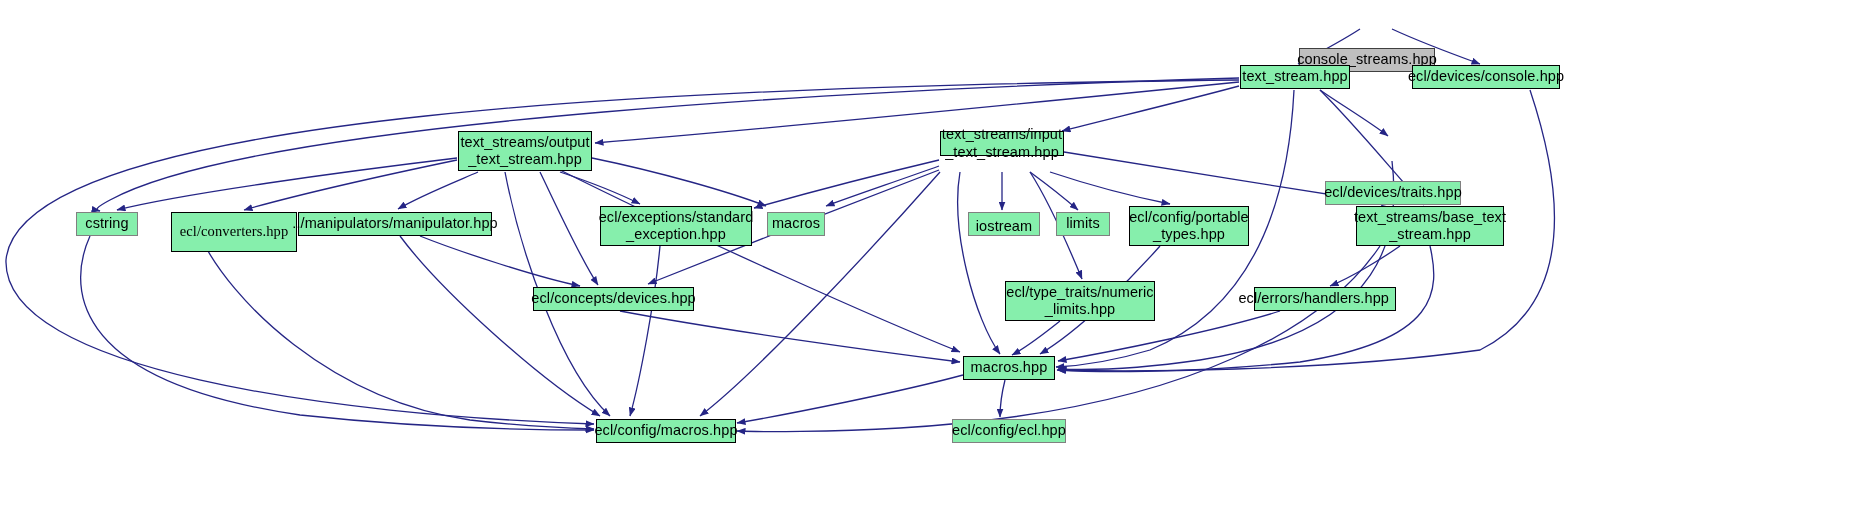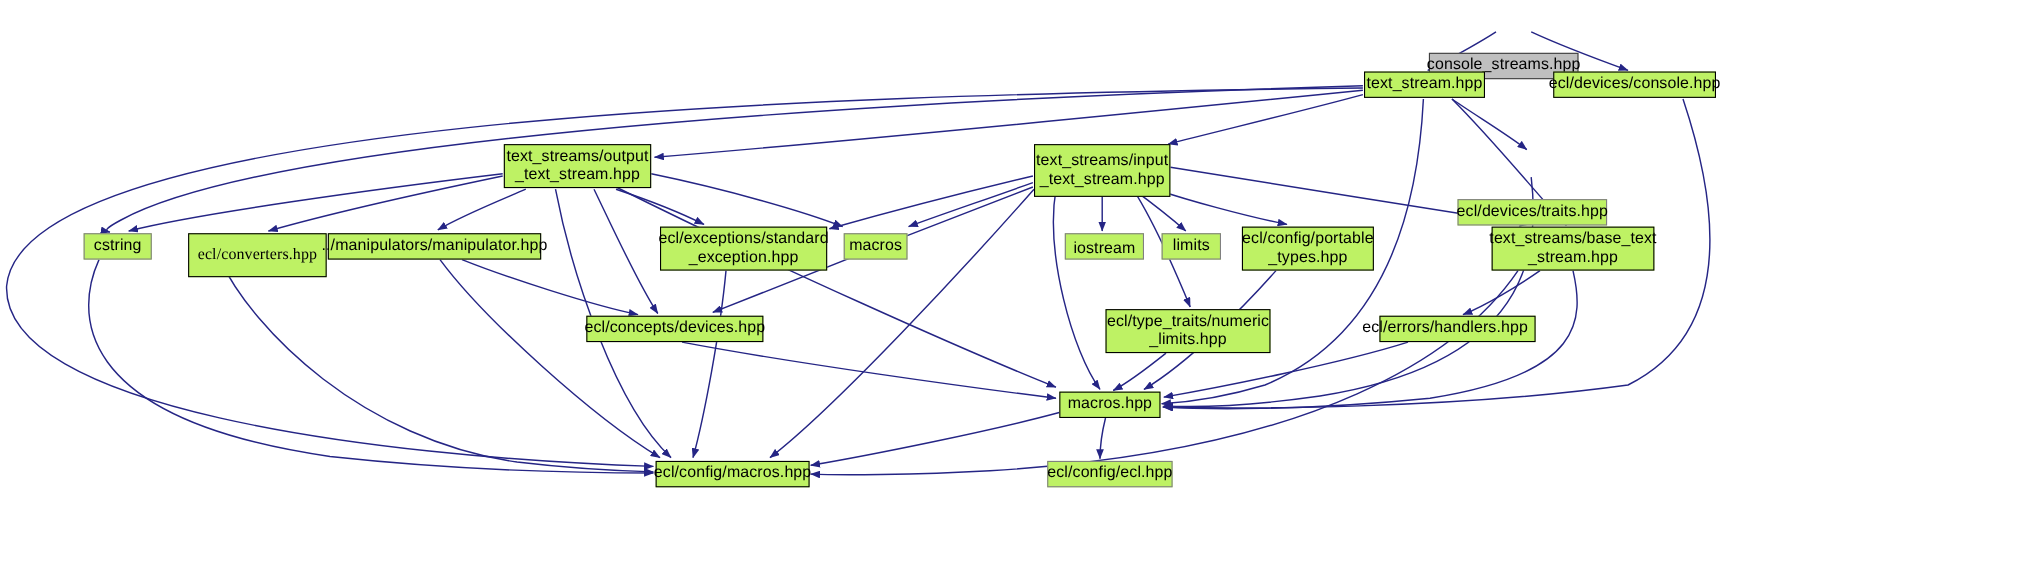--- a/index.html
+++ b/index.html
@@ -24,21 +24,21 @@
     pointer-events: none;
   }
   .node {
     position: absolute;
     box-sizing: border-box;
     display: flex;
     align-items: center;
     justify-content: center;
     text-align: center;
     border: 1px solid #000000;
-    background: #bef264;
+    background: #86efac;
     color: #000000;
     font-size: 14.5px;
     line-height: 1.18;
     letter-spacing: 0.1px;
     white-space: pre;
     z-index: 5;
   }
   .node.root {
     background: #bfbfbf;
     border: 1px solid #404040;
@@ -108,21 +108,21 @@
         <path d="M200,236 C230,300 330,400 470,420 C520,426 560,428 594,429" marker-end="url(#arrowhead)"></path>
       </g>
   </svg>
 
   <div id="nodes-group">
       <div class="node root" style="left: 1299px; top: 4px; width: 136px; height: 24px; margin-top: 44px;"><span class="node-label">console_streams.hpp</span></div>
       <div class="node" style="left: 1240px; top: 65px; width: 110px; height: 24px;"><span class="node-label">text_stream.hpp</span></div>
       <div class="node" style="left: 1412px; top: 65px; width: 148px; height: 24px;"><span class="node-label">ecl/devices/console.hpp</span></div>
       <div class="node" style="left: 458px; top: 131px; width: 134px; height: 40px;"><span class="node-label">text_streams/output
 _text_stream.hpp</span></div>
-      <div class="node" style="left: 940px; top: 131px; width: 124px; height: 48px;"><span class="node-label">text_streams/input
+      <div class="node" style="left: 940px; top: 131px; width: 124px; height: 25px;"><span class="node-label">text_streams/input
 _text_stream.hpp</span></div>
       <div class="node grayborder" style="left: 1325px; top: 137px; width: 136px; height: 24px; margin-top: 44px;"><span class="node-label">ecl/devices/traits.hpp</span></div>
       <div class="node grayborder" style="left: 76px; top: 212px; width: 62px; height: 24px;"><span class="node-label">cstring</span></div>
       <div class="node" style="left: 171px; top: 212px; width: 126px; height: 40px; font-family: Liberation Serif, serif;"><span class="node-label">ecl/converters.hpp</span></div>
       <div class="node" style="left: 298px; top: 212px; width: 194px; height: 24px;"><span class="node-label">../manipulators/manipulator.hpp</span></div>
       <div class="node" style="left: 600px; top: 206px; width: 152px; height: 40px;"><span class="node-label">ecl/exceptions/standard
 _exception.hpp</span></div>
       <div class="node grayborder" style="left: 767px; top: 212px; width: 58px; height: 24px;"><span class="node-label">macros</span></div>
       <div class="node grayborder" style="left: 968px; top: 212px; width: 72px; height: 24px; align-items: flex-end;"><span class="node-label">iostream</span></div>
       <div class="node grayborder" style="left: 1056px; top: 212px; width: 54px; height: 24px;"><span class="node-label">limits</span></div>

